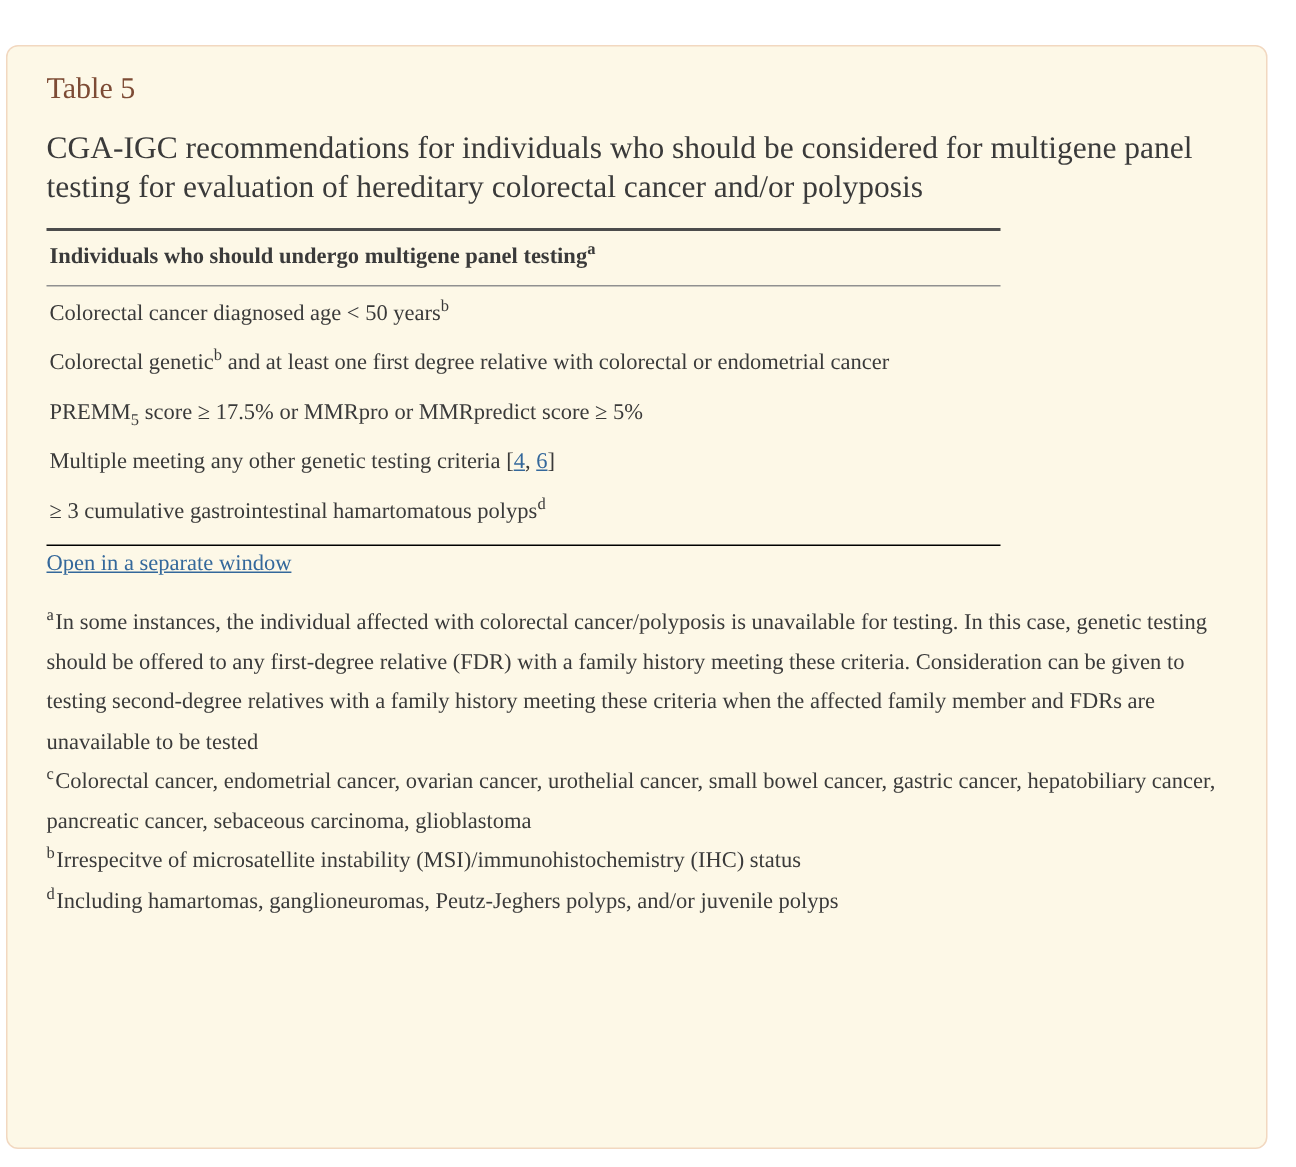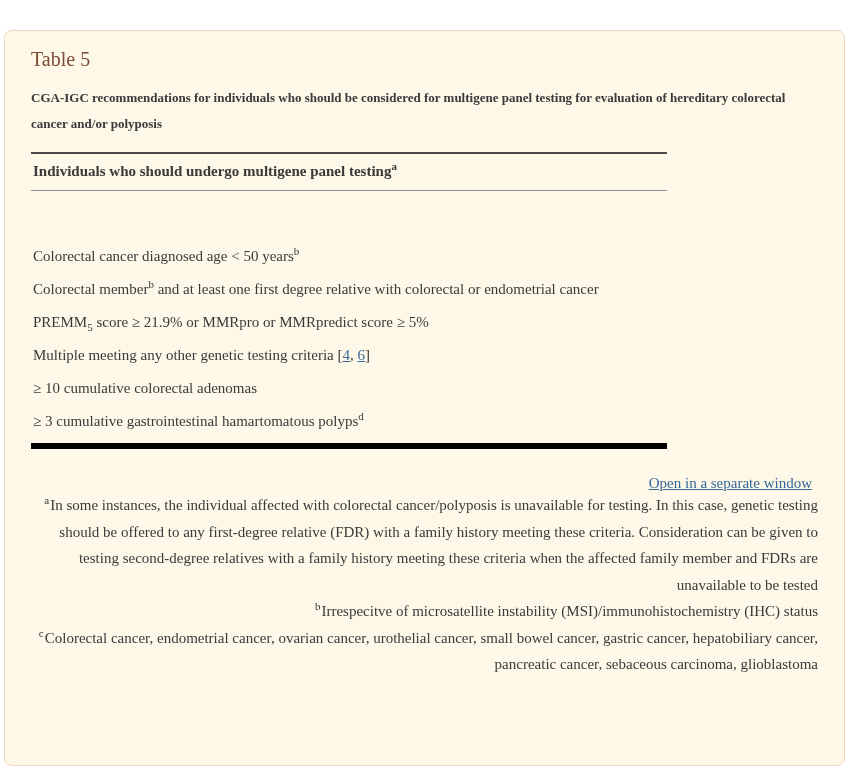--- a/index.html
+++ b/index.html
@@ -23,89 +23,86 @@
   }
   h2.table-title {
     margin: 0;
     font-size: 20px;
     line-height: 28px;
     font-weight: 400;
     color: var(--heading, #7d4b35);
   }
   .caption {
     margin: 12px 0 0 0;
-    font-size: 13px;
+    font-size: 21px;
     line-height: 26px;
     color: var(--text, #3a3a3a);
-    font-weight: bold;
   }
   .dtable {
     width: 636px;
     margin-top: 15px;
     font-size: 15px;
   }
   .thead {
     border-top: 2px solid #4c4c4c;
     border-bottom: 1px solid #909090;
     font-weight: bold;
     padding: 7px 2px 8px 2px;
     line-height: 21px;
   }
   .tbody {
-    border-bottom: 6px solid #000000;
+    border-bottom: 1px solid #000000;
     padding: 2px 0 5px 0;
-    margin-top: 47px;
   }
   .trow {
     padding: 4px 2px;
     line-height: 25px;
   }
   sup { font-size: 11px; line-height: 0; }
   sub { font-size: 11px; line-height: 0; }
   em { font-style: italic; }
   a.ref-link, a.open-link {
     color: var(--link, #34689b);
     text-decoration: underline;
     cursor: pointer;
   }
   .open-row {
-    margin-top: 26px;
-    text-align: right;
+    margin-top: 4px;
     font-size: 15px;
     padding-right: 6px;
   }
   .footnotes {
+    margin-top: 17px;
     font-size: 15px;
     line-height: 26.5px;
-    text-align: right;
   }
   .footnote { margin: 0; }
   .footnote sup { margin-right: 1px; }
 </style>
 </head>
 <body style="--card-background: #fdf8e7; --card-border: #f2d8c0; --heading: #7d4b35; --text: #3a3a3a; --link: #34689b;">
 
 <div class="card">
   <h2 class="table-title">Table 5</h2>
   <p class="caption">CGA-IGC recommendations for individuals who should be considered for multigene panel testing for evaluation of hereditary colorectal cancer and/or polyposis</p>
 
   <div class="dtable">
     <div class="thead"><span>Individuals who should undergo multigene panel testing</span><sup>a</sup></div>
     <div class="tbody">
         <div class="trow"><span>Colorectal cancer diagnosed age &lt; 50 years</span><sup>b</sup></div>
-        <div class="trow"><span>Colorectal member</span><sup>b</sup><span> and at least one first degree relative with colorectal or endometrial cancer</span></div>
-        <div class="trow"><span>PREMM</span><sub>5</sub><span> score ≥ 21.9% or MMRpro or MMRpredict score ≥ 5%</span></div>
+        <div class="trow"><span>Colorectal genetic</span><sup>b</sup><span> and at least one first degree relative with colorectal or endometrial cancer</span></div>
+        <div class="trow"><span>PREMM</span><sub>5</sub><span> score ≥ 17.5% or MMRpro or MMRpredict score ≥ 5%</span></div>
         <div class="trow"><span>Multiple meeting any other genetic testing criteria [</span><a href="#" class="ref-link">4</a><span>, </span><a href="#" class="ref-link">6</a><span>]</span></div>
-        <div class="trow"><span>≥ 10 cumulative colorectal adenomas</span></div>
         <div class="trow"><span>≥ 3 cumulative gastrointestinal hamartomatous polyps</span><sup>d</sup></div>
       </div>
   </div>
 
   <div class="open-row">
     <a class="open-link" href="#">Open in a separate window</a>
   </div>
 
   <div class="footnotes">
       <div class="footnote"><sup>a</sup><span>In some instances, the individual affected with colorectal cancer/polyposis is unavailable for testing. In this case, genetic testing should be offered to any first-degree relative (FDR) with a family history meeting these criteria. Consideration can be given to testing second-degree relatives with a family history meeting these criteria when the affected family member and FDRs are unavailable to be tested</span></div>
+      <div class="footnote"><sup>c</sup><span>Colorectal cancer, endometrial cancer, ovarian cancer, urothelial cancer, small bowel cancer, gastric cancer, hepatobiliary cancer, pancreatic cancer, sebaceous carcinoma, glioblastoma</span></div>
       <div class="footnote"><sup>b</sup><span>Irrespecitve of microsatellite instability (MSI)/immunohistochemistry (IHC) status</span></div>
-      <div class="footnote"><sup>c</sup><span>Colorectal cancer, endometrial cancer, ovarian cancer, urothelial cancer, small bowel cancer, gastric cancer, hepatobiliary cancer, pancreatic cancer, sebaceous carcinoma, glioblastoma</span></div>
+      <div class="footnote"><sup>d</sup><span>Including hamartomas, ganglioneuromas, Peutz-Jeghers polyps, and/or juvenile polyps</span></div>
     </div>
 </div>
 
 </body></html>

